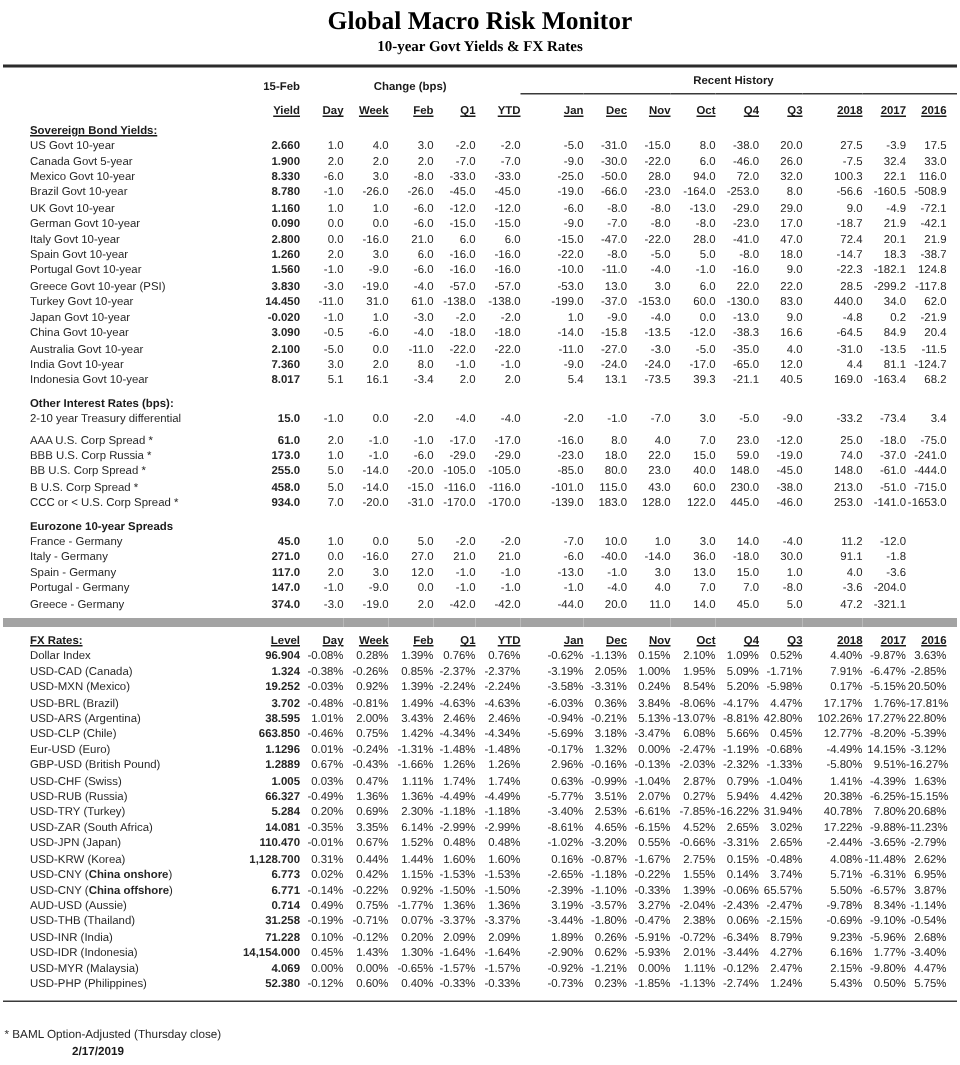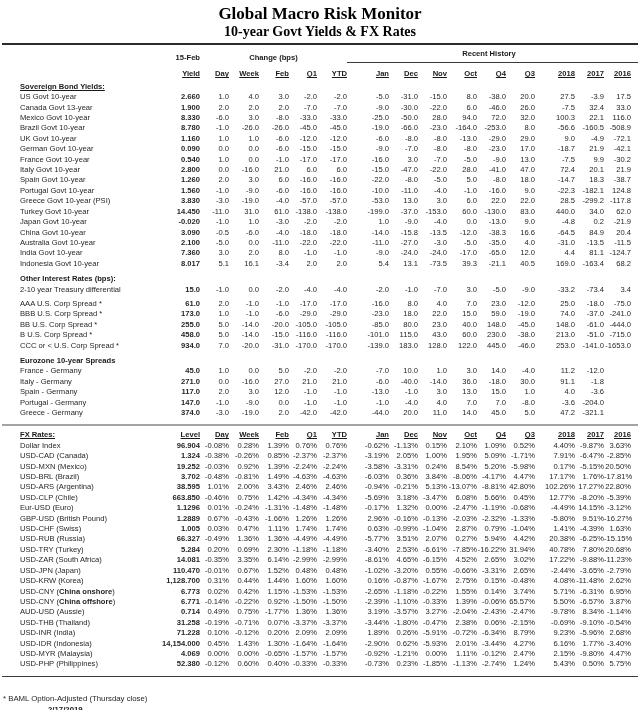--- a/index.html
+++ b/index.html
@@ -7,21 +7,21 @@
   body {
     width:640px; height:710px; background:#ffffff; overflow:hidden;
     font-family:"Liberation Sans", sans-serif; color:#262626;
   }
   .page { width:640px; height:710px; padding-top:4px; }
   .title {
     font-family:"Liberation Serif", serif; font-weight:bold; font-size:17px;
     line-height:20px; text-align:center; color:#000; margin:0;
   }
   .subtitle {
-    font-family:"Liberation Serif", serif; font-weight:bold; font-size:14px;
+    font-family:"Liberation Serif", serif; font-weight:bold; font-size:10px;
     line-height:14px; text-align:center; color:#000; margin:1px 12px 4px;
   }
   .rule-thick { border-top:2px solid #2b2b2b; margin:0 2px; }
   table {
     width:636px; margin:4px 2px 0 2px; border-collapse:collapse; table-layout:fixed;
   }
   td, th {
     padding:0; font-size:7.6px; line-height:10.4px; font-weight:normal;
     white-space:nowrap; text-align:right; vertical-align:bottom;
   }
@@ -29,21 +29,21 @@
   .lbl { text-align:left; padding-left:18px; }
   .b { font-weight:bold; }
   .sec { font-weight:bold; color:#1a1a1a;margin-top:39px; }
   .sec.u { text-decoration:underline; }
   .ch { font-weight:bold; text-decoration:underline; color:#1a1a1a;margin-top:32px; }
   .grp { font-weight:bold; color:#1a1a1a; }
   .grp-c { text-align:center; font-weight:bold; color:#1a1a1a; }
   .rh { padding-bottom:3px; border-bottom:1.5px solid #3a3a3a;margin-top:12px; }
   #col-head th { padding-top:6px; padding-bottom:2px; }
   tr.gap td { padding-top:4px; }
-  .fxhead td { border-top:2px solid #a3a3a3; padding-top:4px; }
+  .fxhead td { border-top:6px solid #a3a3a3; padding-top:4px; }
   tr.sp td { padding:0; line-height:0; font-size:0; }
   .rule-thin { border-top:1px solid #3a3a3a; margin:6px 2px 3px 2px; }
   .footnote { font-size:7.8px; line-height:11px; padding-left:3px; color:#262626;margin-top:16px; }
   .asof { font-size:7.8px; line-height:11px; font-weight:bold; padding-left:48px; color:#1a1a1a; }
 </style>
 </head>
 <body>
 
 <div class="page">
   <div class="title">Global Macro Risk Monitor</div>
@@ -111,21 +111,21 @@
           <td class="">-31.0</td>
           <td class="">-15.0</td>
           <td class="">8.0</td>
           <td class="">-38.0</td>
           <td class="">20.0</td>
           <td class="">27.5</td>
           <td class="">-3.9</td>
           <td class="">17.5</td>
         </tr>
         <tr>
-          <td class="lbl">Canada Govt 13-year</td>
+          <td class="lbl">Canada Govt 5-year</td>
           <td class="b">1.900</td>
           <td class="">2.0</td>
           <td class="">2.0</td>
           <td class="">2.0</td>
           <td class="">-7.0</td>
           <td class="">-7.0</td>
           <td class="">-9.0</td>
           <td class="">-30.0</td>
           <td class="">-22.0</td>
           <td class="">6.0</td>
@@ -201,38 +201,20 @@
           <td class="">-7.0</td>
           <td class="">-8.0</td>
           <td class="">-8.0</td>
           <td class="">-23.0</td>
           <td class="">17.0</td>
           <td class="">-18.7</td>
           <td class="">21.9</td>
           <td class="">-42.1</td>
         </tr>
         <tr>
-          <td class="lbl">France Govt 10-year</td>
-          <td class="b">0.540</td>
-          <td class="">1.0</td>
-          <td class="">0.0</td>
-          <td class="">-1.0</td>
-          <td class="">-17.0</td>
-          <td class="">-17.0</td>
-          <td class="">-16.0</td>
-          <td class="">3.0</td>
-          <td class="">-7.0</td>
-          <td class="">-5.0</td>
-          <td class="">-9.0</td>
-          <td class="">13.0</td>
-          <td class="">-7.5</td>
-          <td class="">9.9</td>
-          <td class="">-30.2</td>
-        </tr>
-        <tr>
           <td class="lbl">Italy Govt 10-year</td>
           <td class="b">2.800</td>
           <td class="">0.0</td>
           <td class="">-16.0</td>
           <td class="">21.0</td>
           <td class="">6.0</td>
           <td class="">6.0</td>
           <td class="">-15.0</td>
           <td class="">-47.0</td>
           <td class="">-22.0</td>
@@ -441,21 +423,21 @@
           <td class="">8.0</td>
           <td class="">4.0</td>
           <td class="">7.0</td>
           <td class="">23.0</td>
           <td class="">-12.0</td>
           <td class="">25.0</td>
           <td class="">-18.0</td>
           <td class="">-75.0</td>
         </tr>
         <tr>
-          <td class="lbl">BBB U.S. Corp Spread *</td>
+          <td class="lbl">BBB U.S. Corp Russia *</td>
           <td class="b">173.0</td>
           <td class="">1.0</td>
           <td class="">-1.0</td>
           <td class="">-6.0</td>
           <td class="">-29.0</td>
           <td class="">-29.0</td>
           <td class="">-23.0</td>
           <td class="">18.0</td>
           <td class="">22.0</td>
           <td class="">15.0</td>

